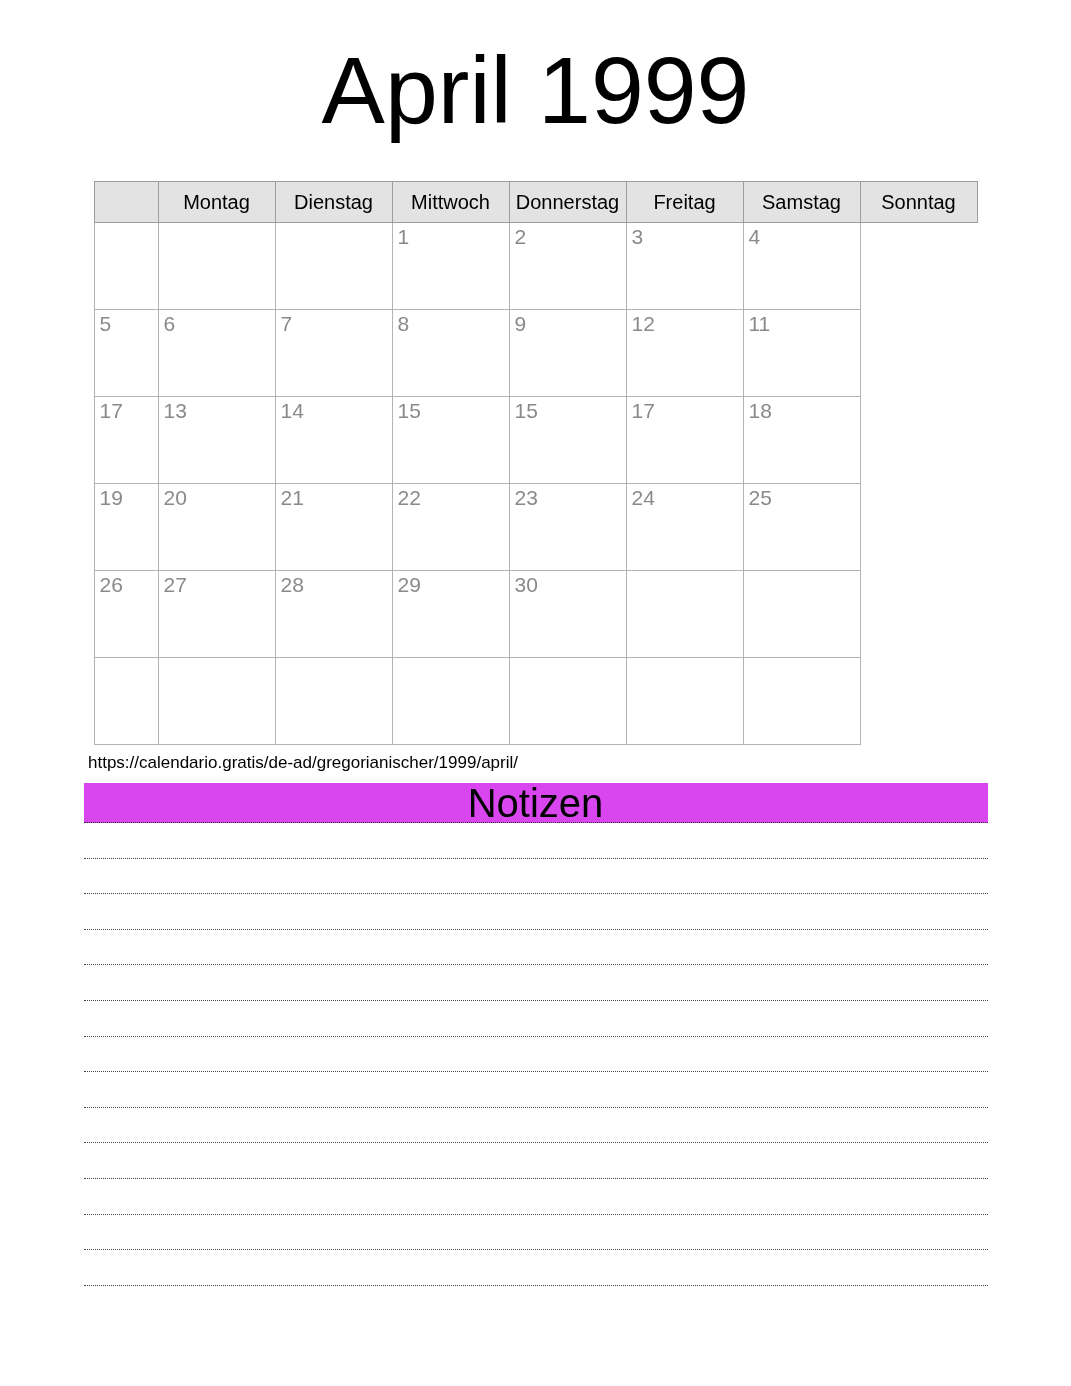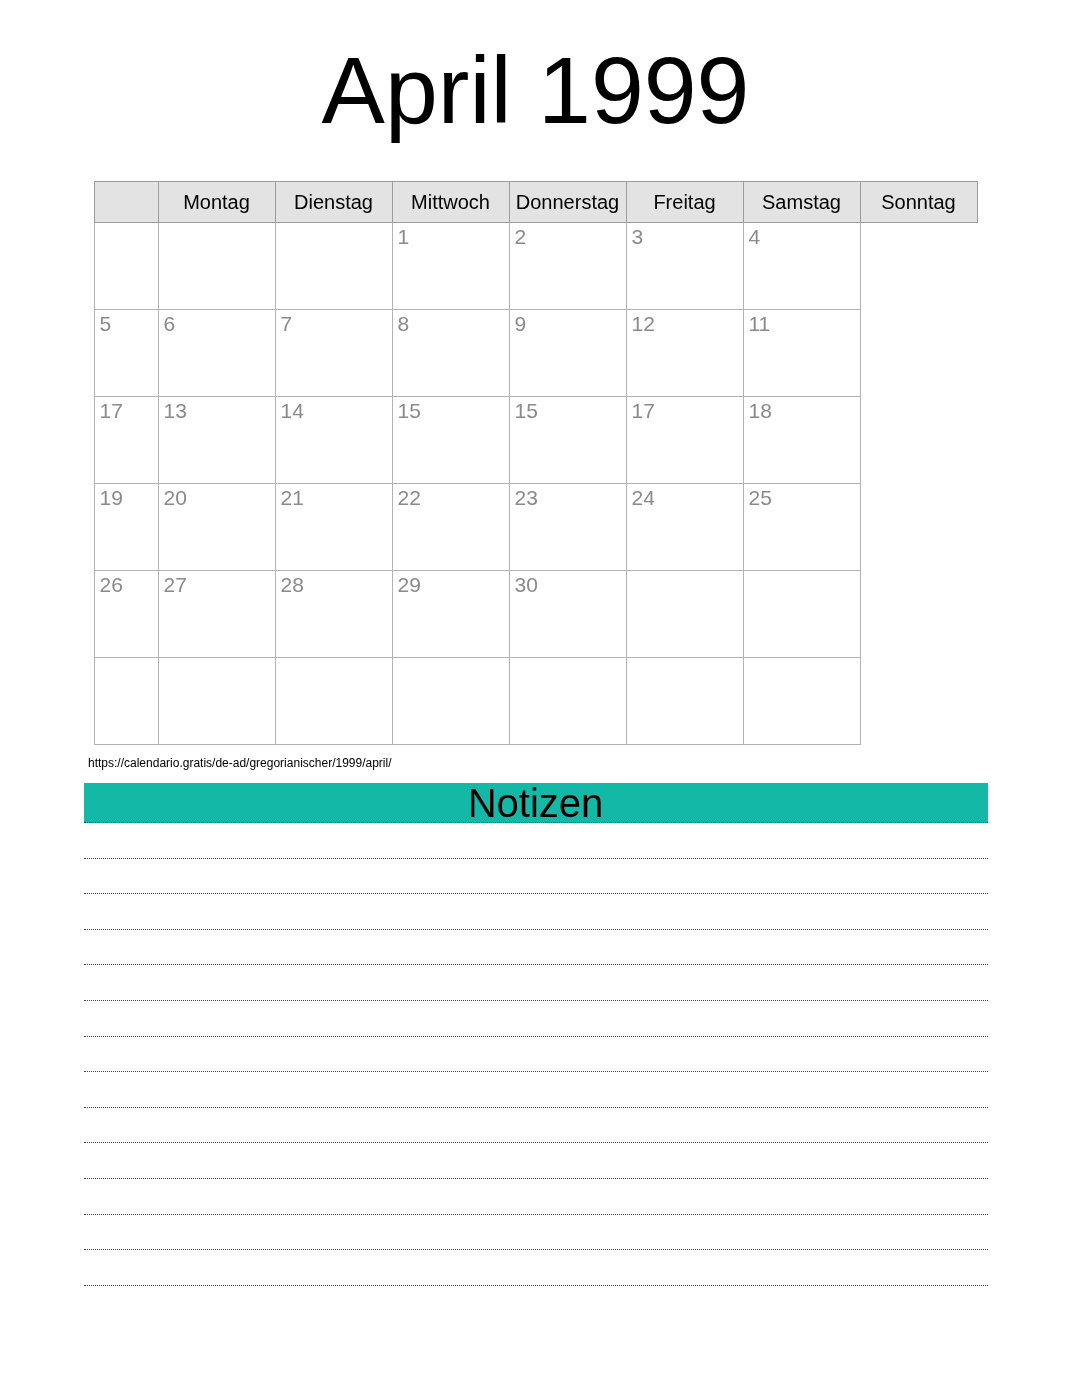--- a/index.html
+++ b/index.html
@@ -51,31 +51,31 @@
     border: 1px solid #b3b3b3;
     vertical-align: top;
     text-align: left;
     padding: 2px 0 0 5px;
     font-size: 21px;
     line-height: 1.1;
     color: #8a8a8a;
   }
   .source-url {
     margin: 7px 0 0 88px;
-    font-size: 12px;
+    font-size: 17px;
     line-height: 22px;
     color: #000;
   }
   .notes {
     width: 904px;
     margin: 9px auto 0 auto;
   }
   .notes-header {
     height: 39px;
-    background: #14b8a6;
+    background: #d946ef;
     border-bottom: 1px dotted #333;
     display: flex;
     align-items: center;
     justify-content: center;
   }
   .notes-header span {
     font-size: 40px;
     line-height: 1;
   }
   .note-line {

